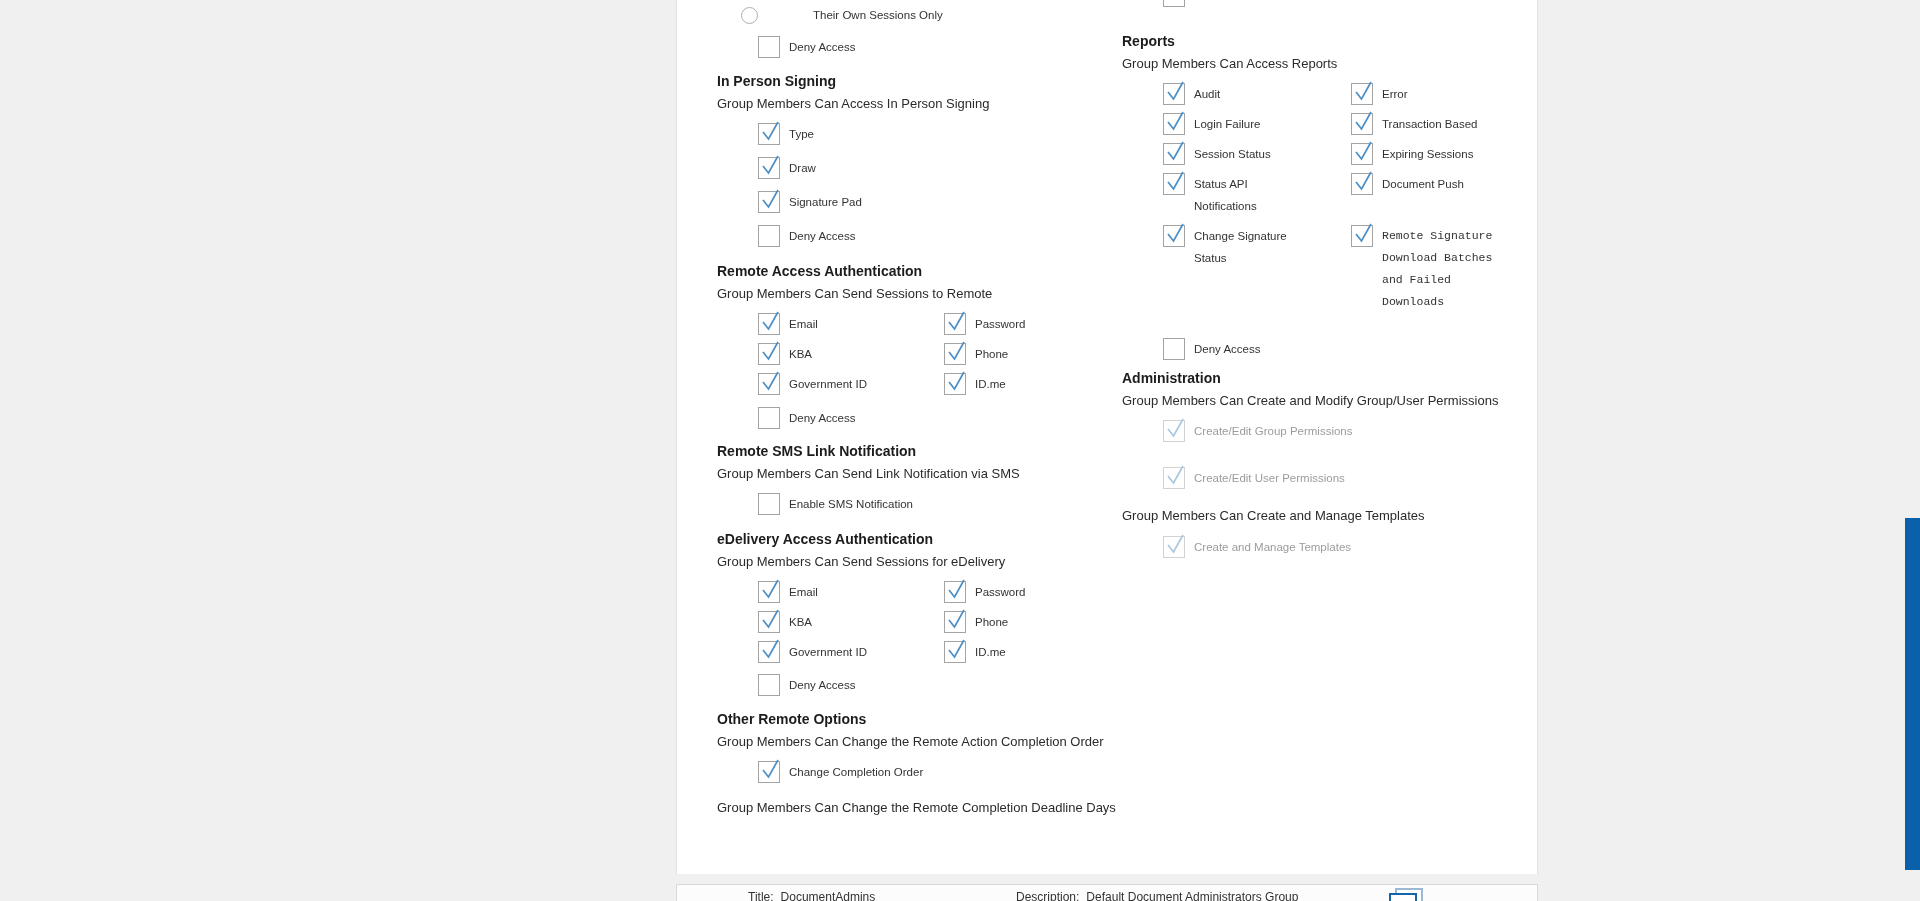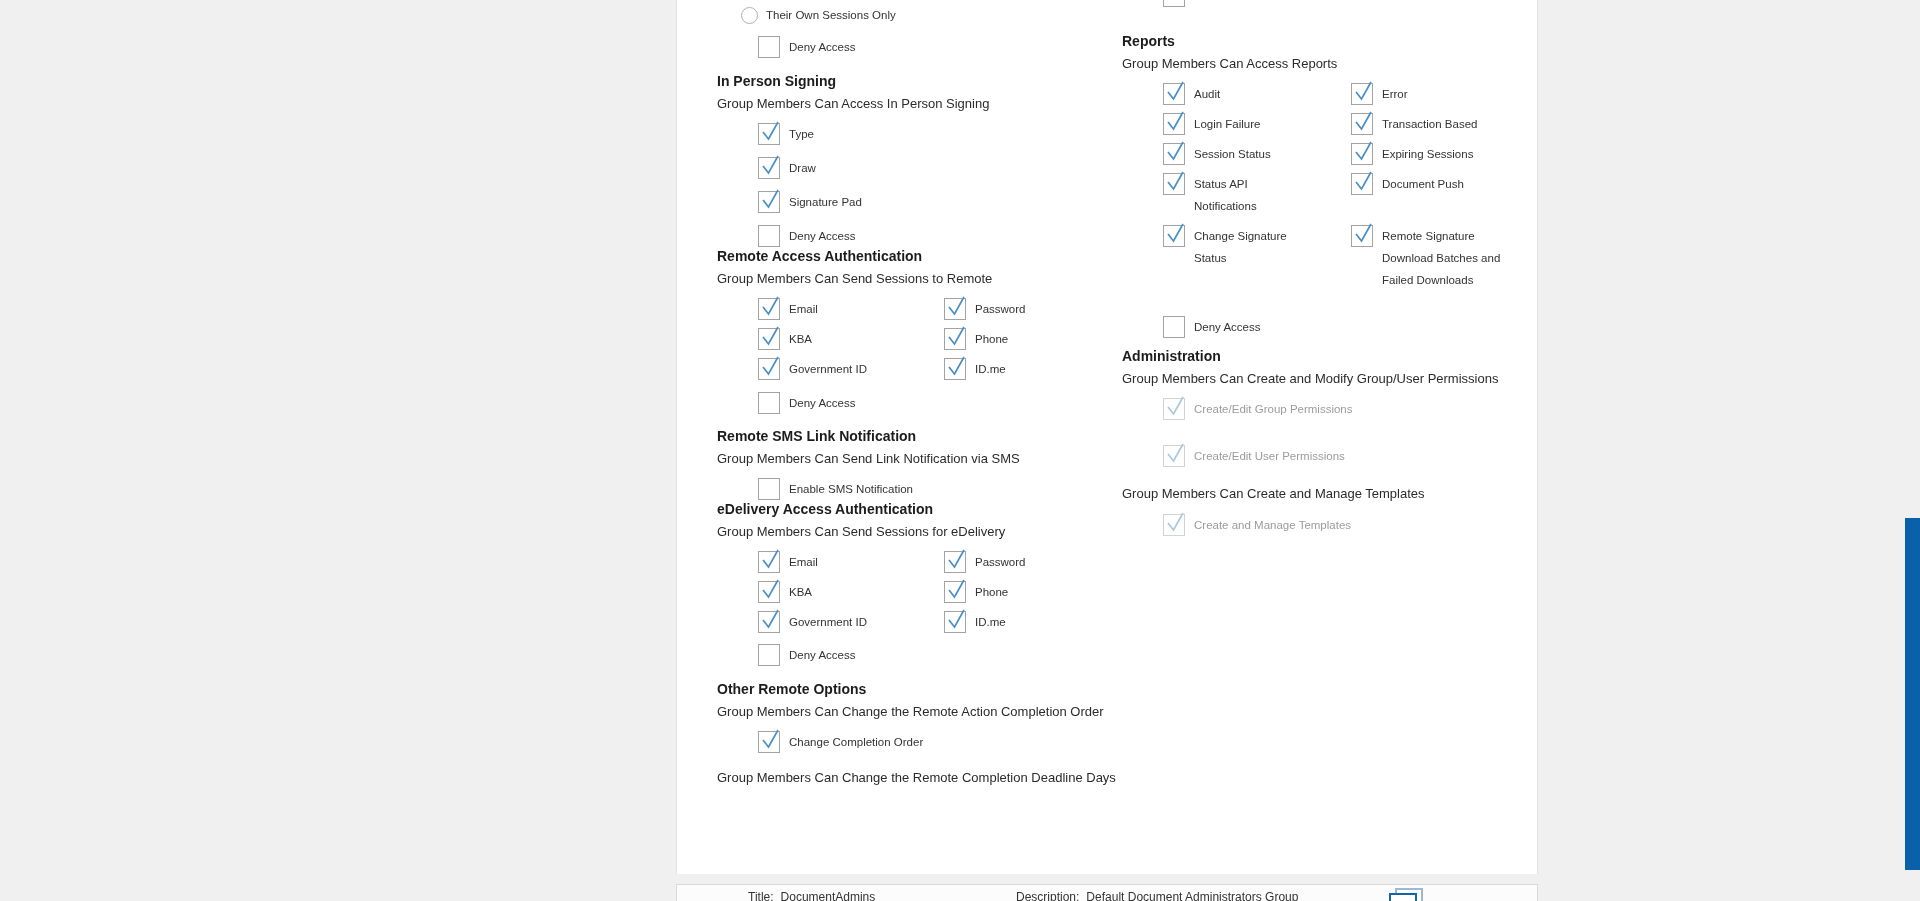--- a/index.html
+++ b/index.html
@@ -5,48 +5,48 @@
   html,body{margin:0;padding:0;width:1920px;height:901px;overflow:hidden;
     background:#f0f0f0;font-family:"Liberation Sans",sans-serif;}
   .panel{position:absolute;left:676px;top:0;width:862px;height:874px;background:#ffffff;
     border-left:1px solid #e2e2e2;border-right:1px solid #e2e2e2;box-sizing:border-box;}
   .col{position:absolute;top:0;}
   .col-left{left:40px;width:430px;}
   .col-right{left:445px;width:410px;}
   .h2{font-size:14px;line-height:19px;font-weight:700;color:#1c1c1c;}
   .sub{font-size:13px;line-height:15px;font-weight:400;color:#2b2b2b;margin-top:5px;}
   .cb-row{display:flex;align-items:flex-start;margin-left:21px;padding-left:20px;}
-  .radio-row{display:flex;align-items:center;margin-left:24px;margin-top:7px;height:17px;}
+  .radio-row{display:flex;align-items:center;margin-left:24px;margin-top:7px;height:17px;gap:47px;}
   .radio{width:15px;height:15px;border:1px solid #b0b0b0;border-radius:50%;background:#fff;flex:none;}
   .radio-label{font-size:11.5px;color:#333;margin-left:8px;line-height:17px;}
   .cb{width:20px;height:20px;border:1px solid #a3a3a3;background:#fff;flex:none;position:relative;}
   .cb svg{position:absolute;left:1px;top:-5px;width:20px;height:25px;overflow:visible;}
   .cb svg path{fill:none;stroke:#4a8fc7;stroke-width:1.7px;}
   .cb-label{font-size:11.5px;color:#333;margin-left:9px;line-height:22px;}
-  .cb-label.wrap{width:132px;}
+  .cb-label.wrap{width:132px;font-family:Liberation Mono, monospace;}
   .grid2{display:grid;grid-template-columns:186px 1fr;row-gap:8px;}
   .grid2 .cb-row{margin-left:21px;}
   .col-right .grid2{grid-template-columns:188px 1fr;}
   .disabled .cb{border-color:#d2d2d2;}
   .disabled .cb svg path{stroke:#abc7de;}
   .disabled .cb-label{color:#9c9c9c;}
   .partial-row{height:7px;}
   .partial-row .cb{margin-top:-15px;}
   .footer-bar{position:absolute;left:676px;top:884px;width:862px;height:40px;background:#fcfcfc;
     border:1px solid #d9d9d9;box-sizing:border-box;}
   .f-text{position:absolute;top:5px;font-size:12px;color:#333;white-space:nowrap;}
   .f-title{left:71px;}
   .f-desc{left:339px;}
   .f-label{margin-right:7px;}
   .copy-icon{position:absolute;left:712px;top:3px;width:34px;height:20px;}
   .copy-back{position:absolute;left:6px;top:0;width:24px;height:16px;border:2px solid #9cb8d4;background:#fff;}
   .copy-front{position:absolute;left:0;top:5px;width:24px;height:14px;border:2px solid #1565ab;background:#fff;}
   .scroll-thumb{position:absolute;left:1905px;top:518px;width:15px;height:352px;background:#0a61a9;}.mt9{margin-top:9px}.mt10{margin-top:25px}
   .mt11{margin-top:11px}.mt12{margin-top:12px}.mt13{margin-top:13px}.mt14{margin-top:14px}
-  .mt15{}.mt17{margin-top:17px}.mt19{margin-top:19px}
+  .mt15{margin-top:15px}.mt17{margin-top:17px}.mt19{margin-top:19px}
   .mb12{margin-bottom:12px}
 </style>
 </head>
 <body>
 
 <div class="panel">
 
   <div class="col col-left">
 
     <div class="radio-row">

